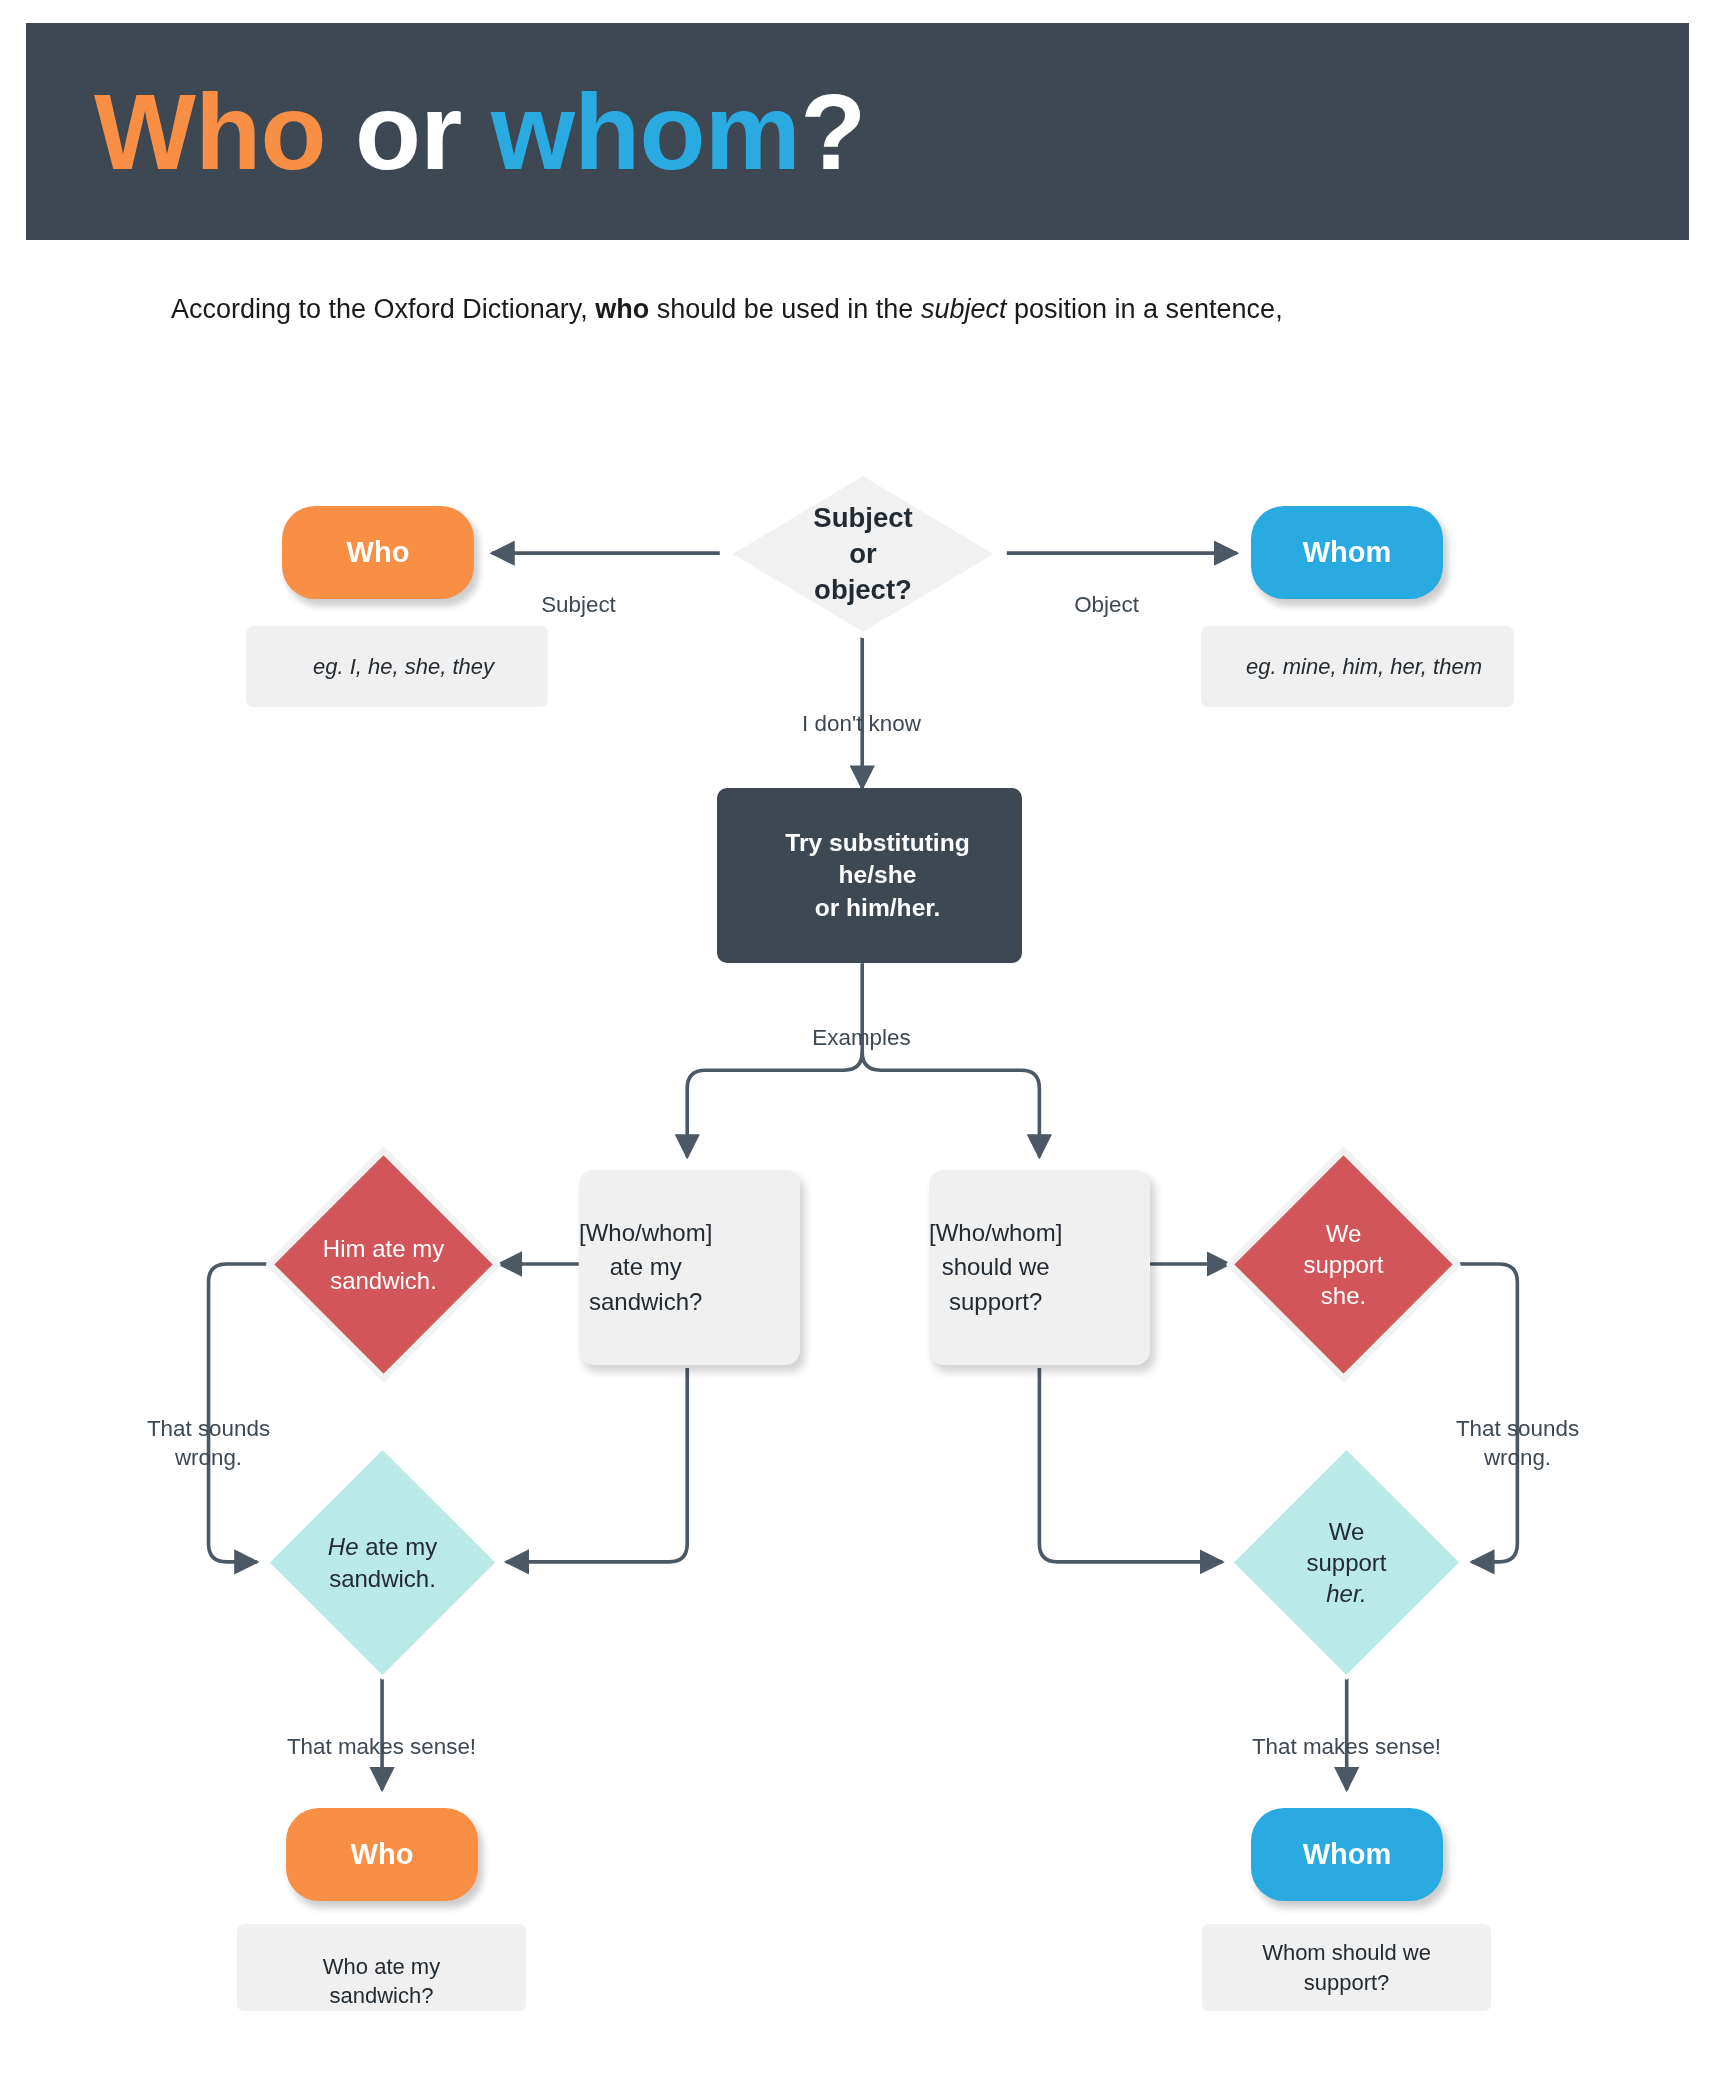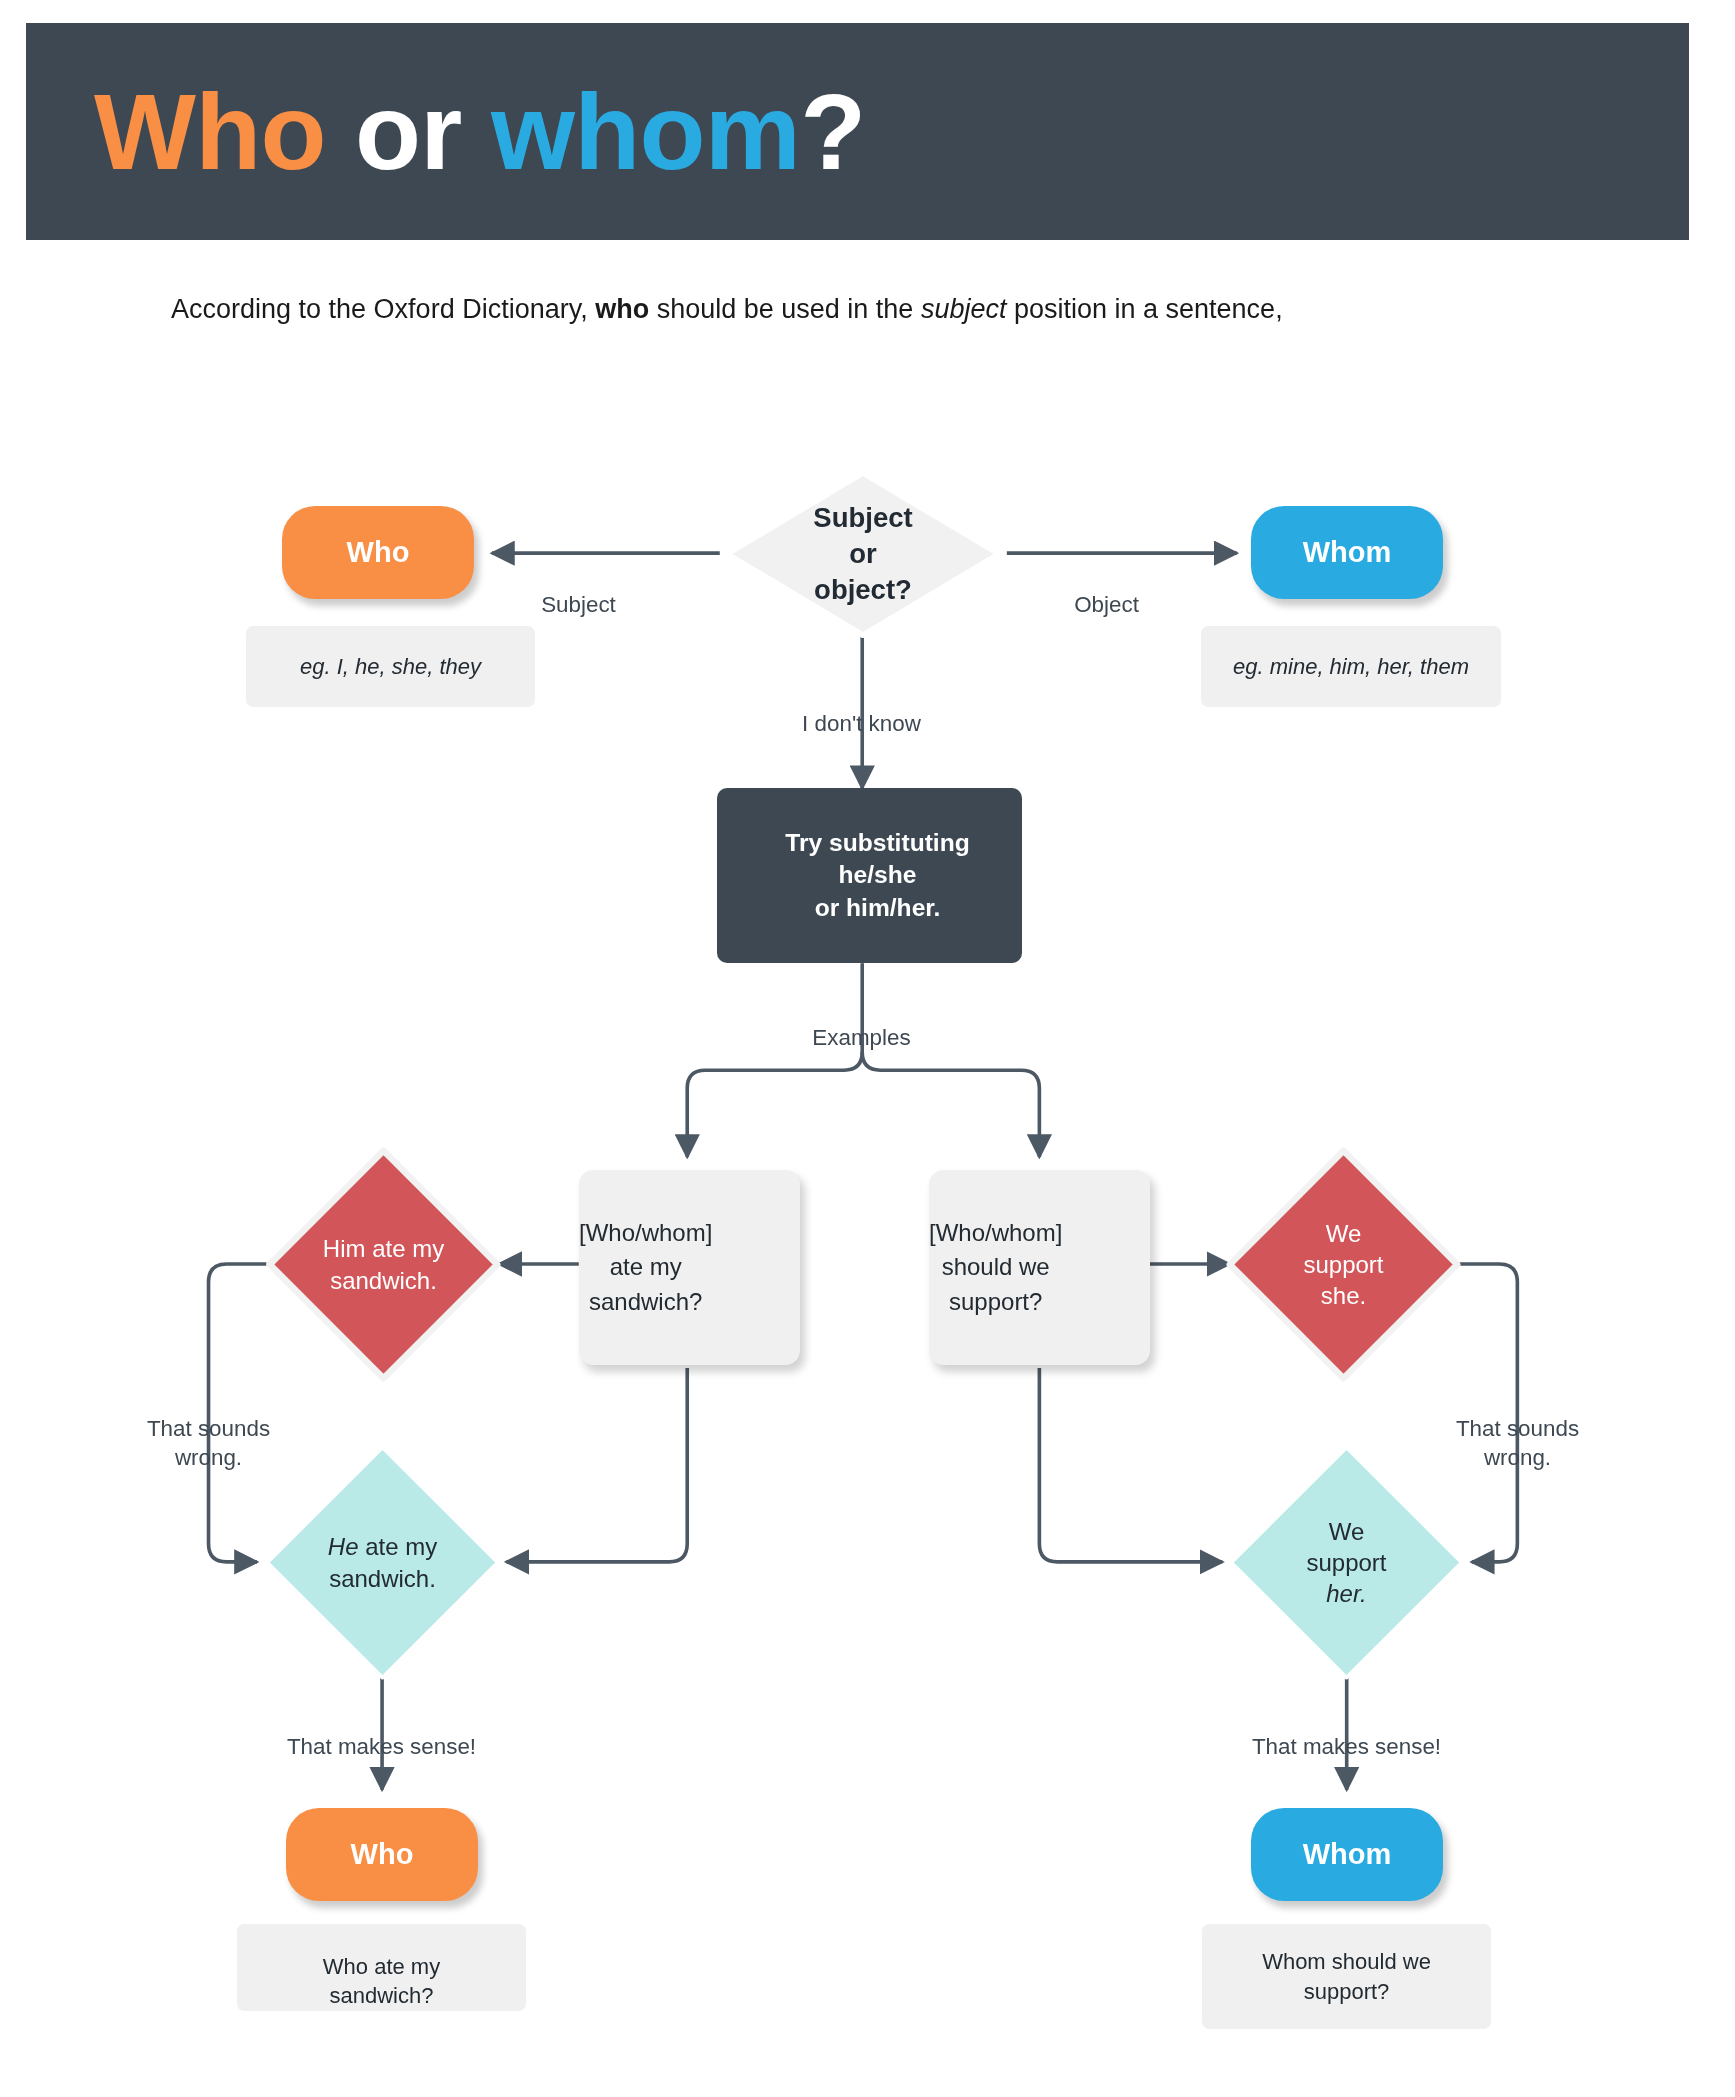--- a/index.html
+++ b/index.html
@@ -75,21 +75,21 @@
     border-radius: 7.2px;
     display: flex;
     align-items: center;
     justify-content: center;
     text-align: center;
     color: #232b32;
     font-size: 22px;
     line-height: 1.35;
     z-index: 4;
   }
-  .greybox.italic { font-style: italic; }
+  .greybox.italic { font-style: italic; padding-left: 13px; }
 
   .darkbox {
     position: absolute;
     background: #3D4852;
     border-radius: 10px;
     display: flex;
     align-items: center;
     justify-content: center;
     text-align: center;
     color: #ffffff;
@@ -349,17 +349,17 @@
 wrong.</span>
 </div>
 <div class="edge-label" style="left:1202px; top:1703px; width:289px;">
   <span>That makes sense!</span>
 </div>
 
 <div class="pill blue" style="left:1251px; top:1808px; width:192px; height:93px;">
   <span>Whom</span>
 </div>
 
-<div class="greybox" style="left:1202px; top:1924px; width:289px; height:105px;">
+<div class="greybox" style="left:1202px; top:1924px; width:289px; height:87px;">
   <span style="white-space:pre-line;">Whom should we
 support?</span>
 </div>
 
 
 </body></html>

